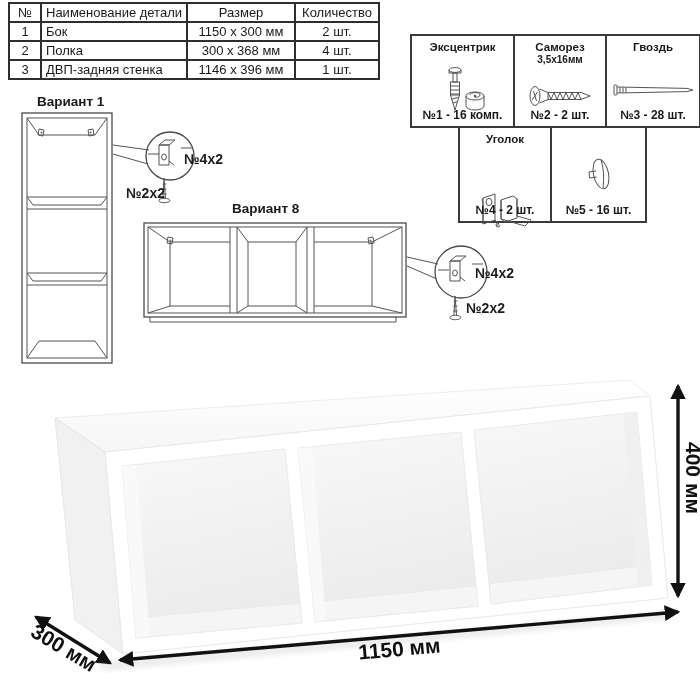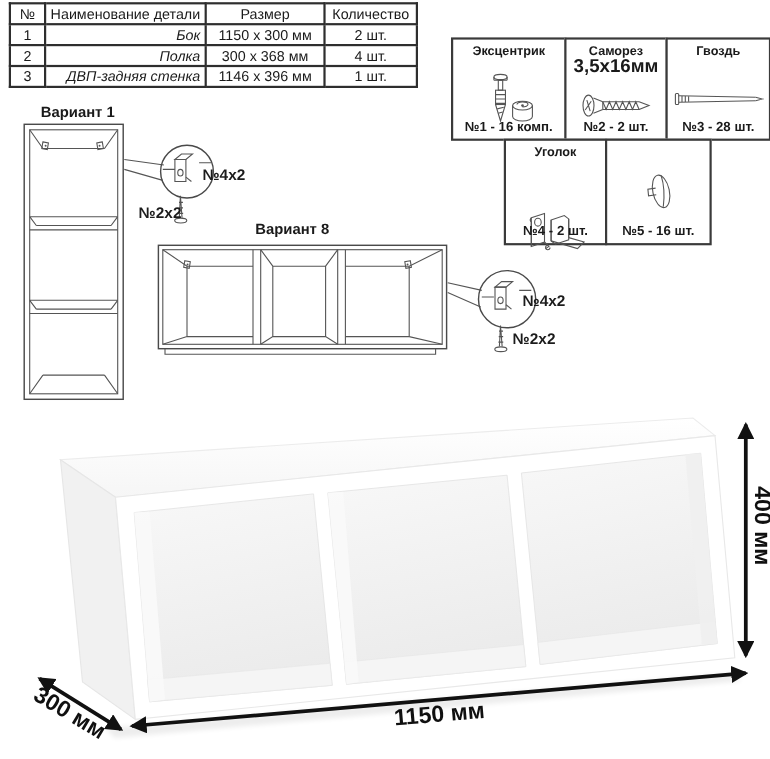--- a/index.html
+++ b/index.html
@@ -11,33 +11,33 @@
   .parts-table{
     position:absolute;left:8px;top:2px;border-collapse:collapse;table-layout:fixed;
     font-size:13px;line-height:15px;
   }
   .parts-table td,.parts-table th{
     border:2px solid #2e2e2e;padding:1px 4px;font-weight:normal;height:15px;
     white-space:nowrap;overflow:hidden;background:#fff;
   }
   .parts-table th{text-align:center;}
   .td-c{text-align:center;}
-  .td-l{text-align:right;font-style:italic;}
+  .td-l{text-align:left;}
   
   .hw-row{position:absolute;display:flex;}
   .hw-cell{
     position:relative;border:2px solid #3a3a3a;background:#fff;box-sizing:border-box;
     margin-left:-2px;display:flex;flex-direction:column;align-items:center;
   }
   .hw-cell:first-child{margin-left:0;}
   .hw-title{
     font-weight:bold;font-size:11.5px;line-height:12.5px;text-align:center;
     margin-top:5px;padding:0 3px;
   }
-  .hw-sub{font-weight:bold;font-size:17px;line-height:12.5px;text-align:center;}
+  .hw-sub{font-weight:bold;font-size:10px;line-height:12.5px;text-align:center;}
   .hw-icon{flex:1;display:flex;align-items:center;justify-content:center;}
   .hw-label{
     position:absolute;bottom:4px;left:0;right:0;text-align:center;
     font-weight:bold;font-size:12px;
   }
   
   .variant-title{position:absolute;font-weight:bold;font-size:13.5px;white-space:nowrap;}
   .abs{position:absolute;}
   svg{display:block;}
   svg text{font-family:"Liberation Sans","DejaVu Sans",sans-serif;}

